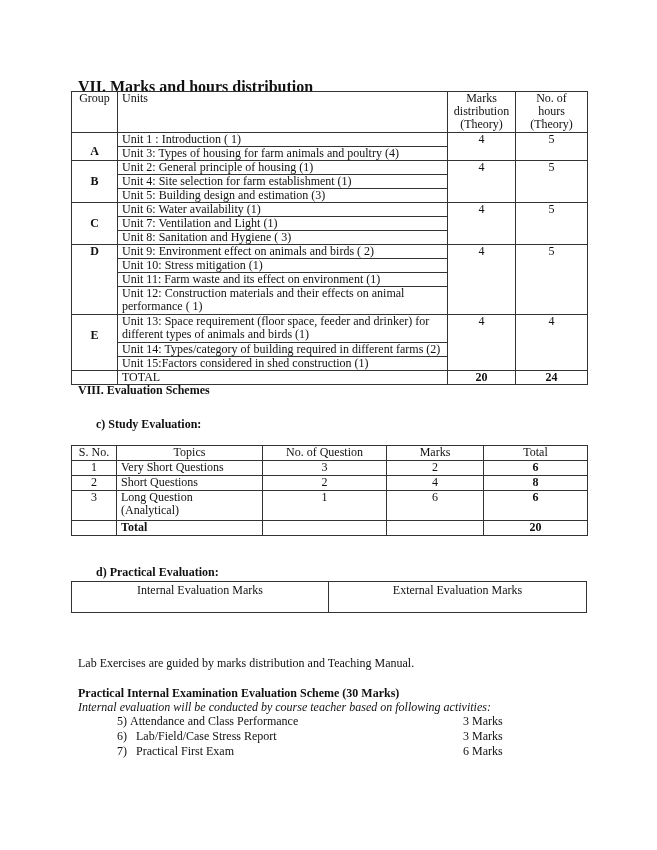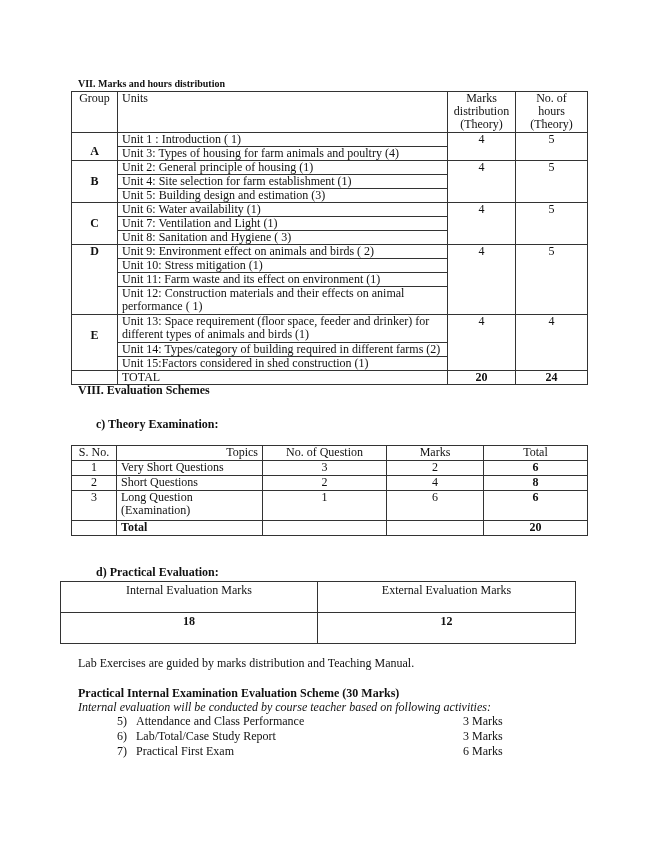--- a/index.html
+++ b/index.html
@@ -9,28 +9,28 @@
   .b { font-weight:bold; }
   table { border-collapse:collapse; position:absolute; table-layout:fixed; }
   td, th { border:1px solid #333; padding:0 4px; font-size:12px; line-height:13px;
            vertical-align:top; font-weight:normal; }
   th { font-weight:normal;margin-left:19px; }
   .c { text-align:center; }
   .vm { vertical-align:middle; }
   
   #t1 { left:71px; top:91px; width:516px; }
   #t2 { left:71px; top:445px; width:516px; }
-  #t3 { left:60px; top:581px; width:515px; }
+  #t3 { left:71px; top:581px; width:515px; }
   #t3 td, #t3 th { height:28px; vertical-align:top; padding-top:2px; }
   .listrow { position:absolute; font-size:12px; line-height:15px; }
 </style>
 </head>
 <body>
 
-<div class="abs b" style="left:78px;top:78px;font-size:10px;">VII. Marks and hours distribution</div>
+<div class="abs b" style="left:78px;top:78px;font-size:16px;">VII. Marks and hours distribution</div>
 
 <table id="t1">
   <colgroup>
       <col style="width:46px">
       <col style="width:330px">
       <col style="width:68px">
       <col style="width:72px">
     </colgroup>
   <tbody>
       <tr style="height:41px">
@@ -108,55 +108,55 @@
   <tr style="height:14px">
     <td></td>
     <td>TOTAL</td>
     <td class="c b">20</td>
     <td class="c b">24</td>
   </tr>
 </tbody>
   </table>
 
 <div class="abs b" style="left:78px;top:383px;">VIII. Evaluation Schemes</div>
-<div class="abs b" style="left:96px;top:417px;">c)  Theory Examination:</div>
+<div class="abs b" style="left:96px;top:417px;">c)  Study Evaluation:</div>
 
 <table id="t2">
   <colgroup>
       <col style="width:45px">
       <col style="width:146px">
       <col style="width:124px">
       <col style="width:97px">
       <col style="width:104px">
     </colgroup>
   <tbody>
       <tr style="height:15px">
     <th class="c">S. No.</th>
-    <th style="text-align:right">Topics</th>
+    <th style="text-align:center">Topics</th>
     <th class="c">No. of Question</th>
     <th class="c">Marks</th>
     <th class="c">Total</th>
   </tr>
   <tr style="height:15px">
     <td class="c">1</td>
     <td>Very Short Questions</td>
     <td class="c">3</td>
     <td class="c">2</td>
     <td class="c b">6</td>
   </tr>
   <tr style="height:15px">
     <td class="c">2</td>
     <td>Short Questions</td>
     <td class="c">2</td>
     <td class="c">4</td>
     <td class="c b">8</td>
   </tr>
   <tr style="height:30px">
     <td class="c">3</td>
-    <td style="padding-right:50px">Long Question (Examination)</td>
+    <td style="padding-right:50px">Long Question (Analytical)</td>
     <td class="c">1</td>
     <td class="c">6</td>
     <td class="c b">6</td>
   </tr>
   <tr style="height:15px">
     <td></td>
     <td class="b">Total</td>
     <td></td>
     <td></td>
     <td class="c b">20</td>
@@ -169,39 +169,35 @@
 <table id="t3">
   <colgroup>
       <col style="width:257px">
       <col style="width:258px">
     </colgroup>
   <tbody>
       <tr>
     <th class="c">Internal Evaluation Marks</th>
     <th class="c">External Evaluation Marks</th>
   </tr>
-  <tr>
-    <td class="c b">18</td>
-    <td class="c b">12</td>
-  </tr>
 </tbody>
   </table>
 
 <div class="abs" style="left:78px;top:656px;">Lab Exercises are guided by marks distribution and Teaching Manual.</div>
 
 <div class="abs b" style="left:78px;top:686px;">Practical Internal Examination Evaluation Scheme (30 Marks)</div>
 <div class="abs" style="left:78px;top:700px;font-style:italic;">Internal evaluation will be conducted by course teacher based on following activities:</div>
 
 <div class="listrow" style="left:117px;top:714px;">
   <span>5)</span>
-  <span style="position:absolute;left:19px;white-space:nowrap">Attendance and Class Performance</span>
+  <span style="position:absolute;left:13px;white-space:nowrap">Attendance and Class Performance</span>
   <span style="position:absolute;left:346px;white-space:nowrap">3 Marks</span>
 </div>
 <div class="listrow" style="left:117px;top:729px;">
   <span>6)</span>
-  <span style="position:absolute;left:19px;white-space:nowrap">Lab/Total/Case Study Report</span>
+  <span style="position:absolute;left:19px;white-space:nowrap">Lab/Field/Case Stress Report</span>
   <span style="position:absolute;left:346px;white-space:nowrap">3 Marks</span>
 </div>
 <div class="listrow" style="left:117px;top:744px;">
   <span>7)</span>
   <span style="position:absolute;left:19px;white-space:nowrap">Practical First Exam</span>
   <span style="position:absolute;left:346px;white-space:nowrap">6 Marks</span>
 </div>
 
 </body></html>

